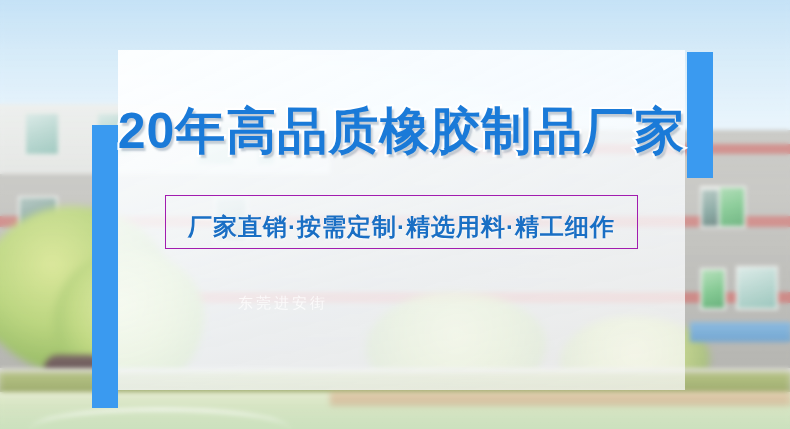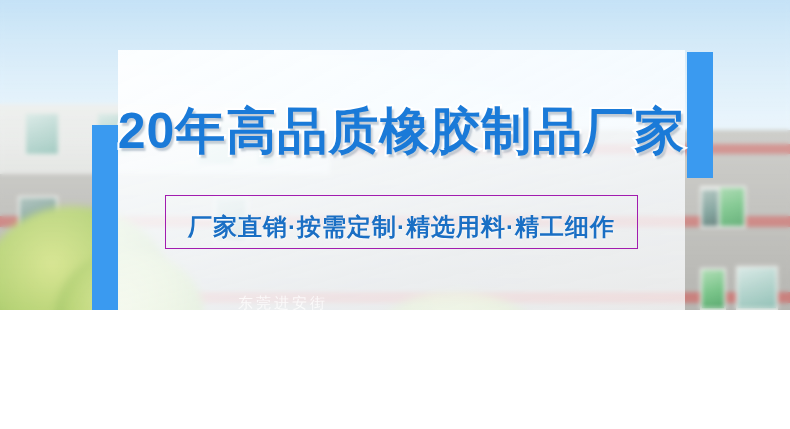--- a/index.html
+++ b/index.html
@@ -7,21 +7,21 @@
     padding: 0;
     background: #ffffff;
   }
   body {
     font-family: "Liberation Sans", "DejaVu Sans", sans-serif;
   }
 
   .banner {
     position: relative;
     width: 790px;
-    height: 310px;
+    height: 429px;
     overflow: hidden;
   }
 
   
   .bg {
     position: absolute;
     inset: 0;
     overflow: hidden;
   }
   .bg-sky {

